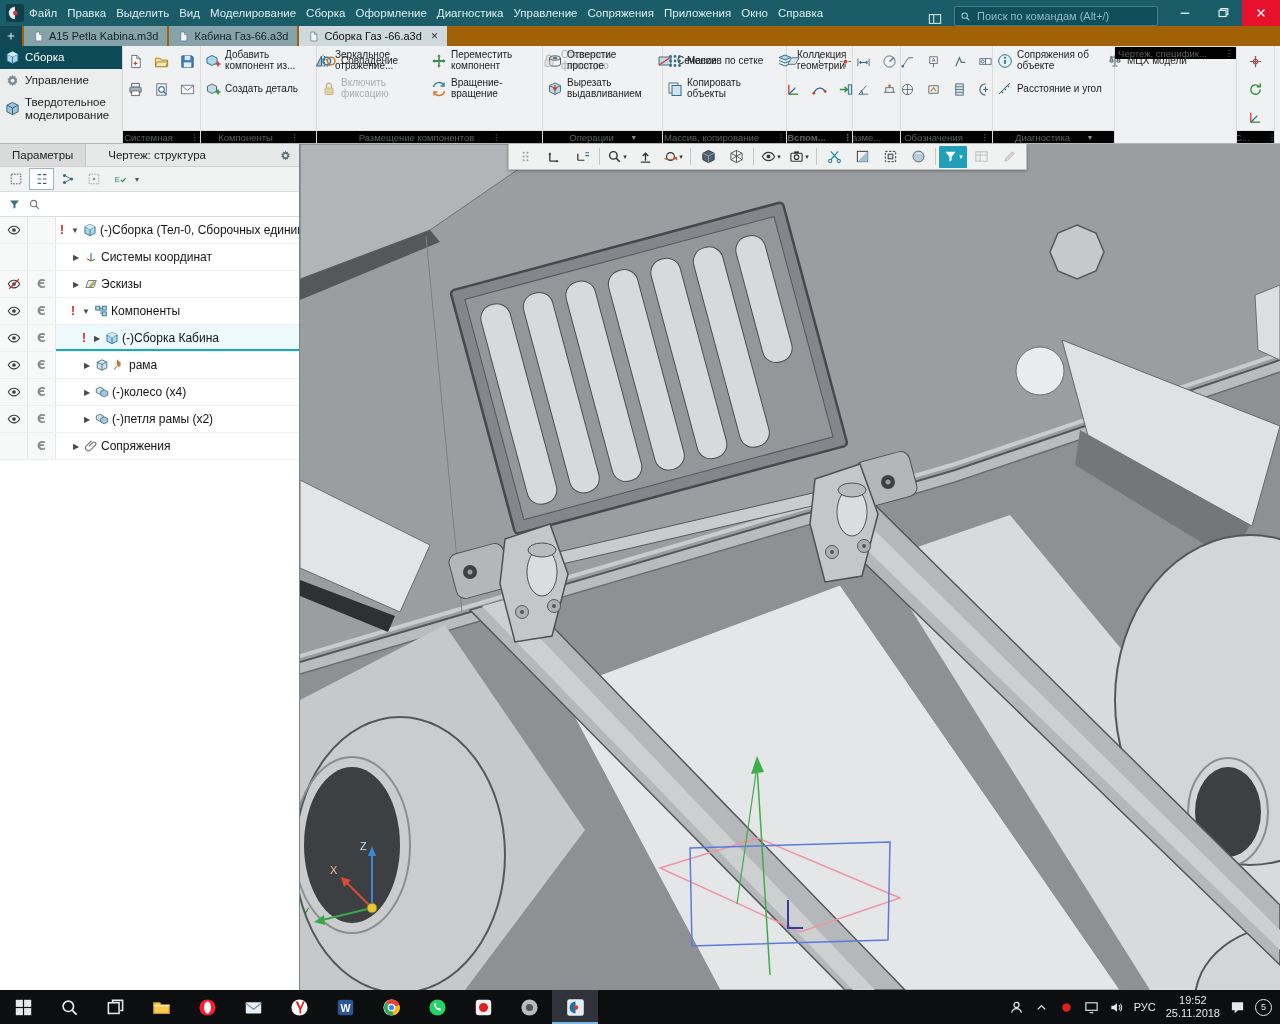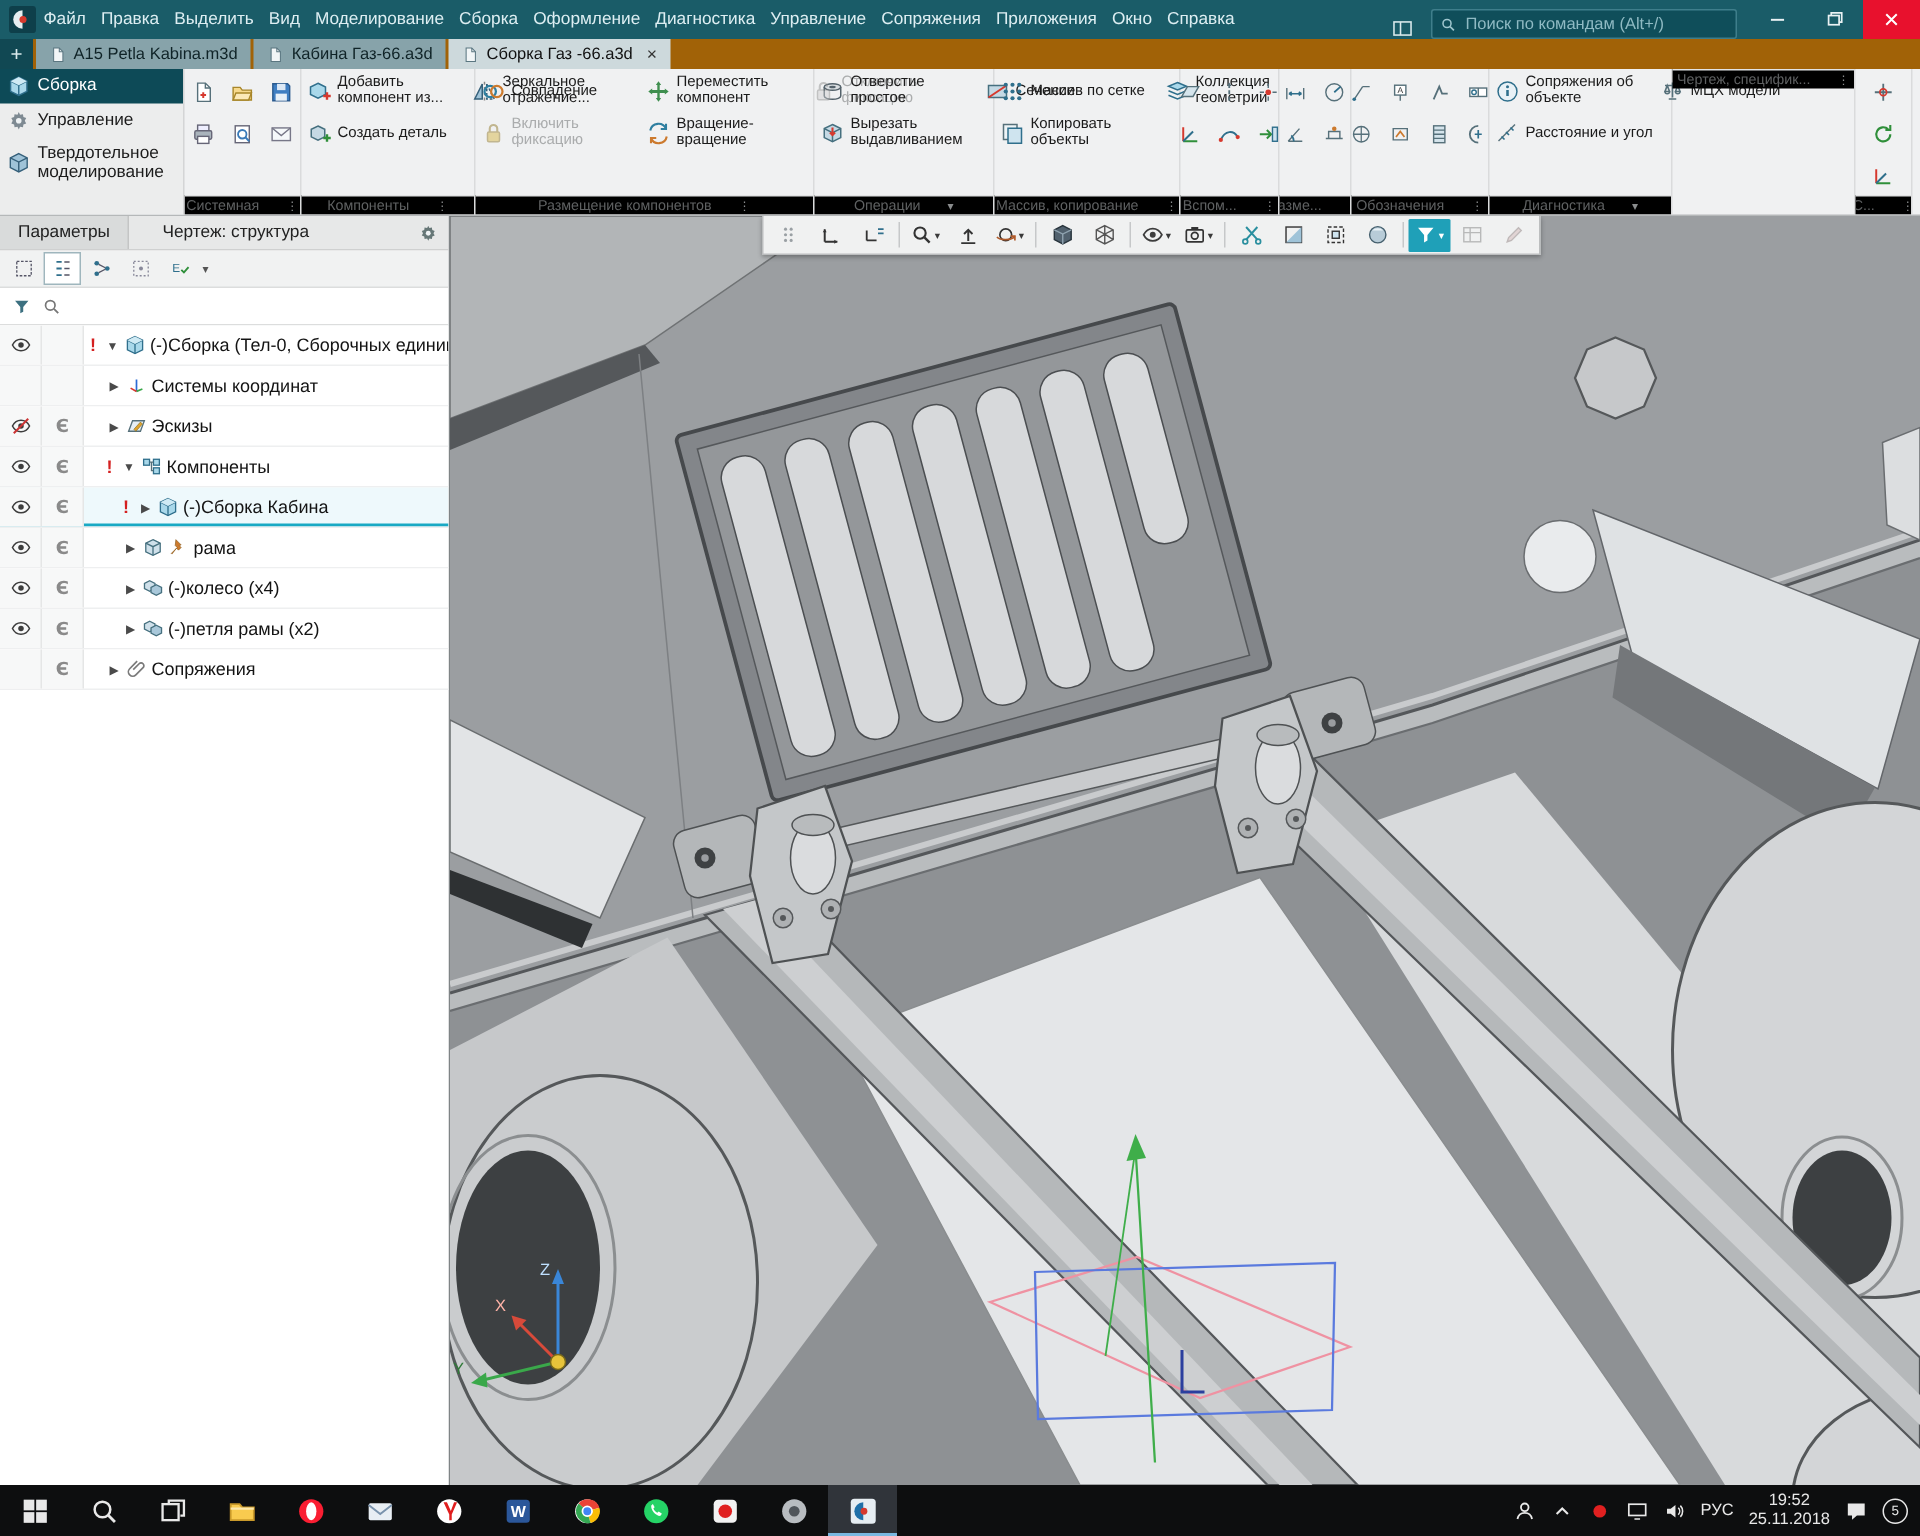--- a/index.html
+++ b/index.html
@@ -462,21 +462,21 @@
                 </svg>
               </span>
               <span class="lbl">Коллекция геометрии</span>
             </div>
           </div>
           <div class="rg-label">
             <span>Массив, копирование</span>
             <span class="rg-marker">⋮</span>
           </div>
         </div>
-        <div class="rgroup" style="width: 66px;">
+        <div class="rgroup" style="width: 66px; font-weight: bold;">
           <div class="rg-content icons">
             <div class="icn-row">
               <div class="icn-cell">
                 <svg viewBox="0 0 16 16" width="14" height="14" xmlns="http://www.w3.org/2000/svg">
                   <path d="M2 11l4-7h8l-4 7z" fill="#d5e4ec" stroke="#56707a"></path>
                 </svg>
               </div>
               <div class="icn-cell">
                 <svg viewBox="0 0 16 16" width="14" height="14" xmlns="http://www.w3.org/2000/svg">
                   <line x1="8" y1="2" x2="8" y2="14" stroke="#56707a" stroke-dasharray="3 1.5" stroke-width="1.3"></line>

